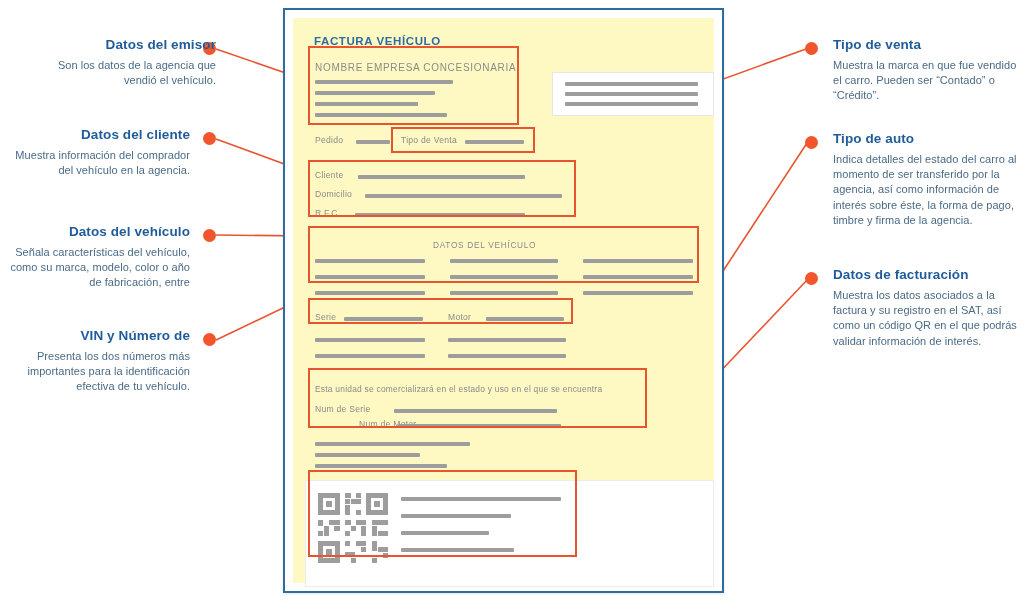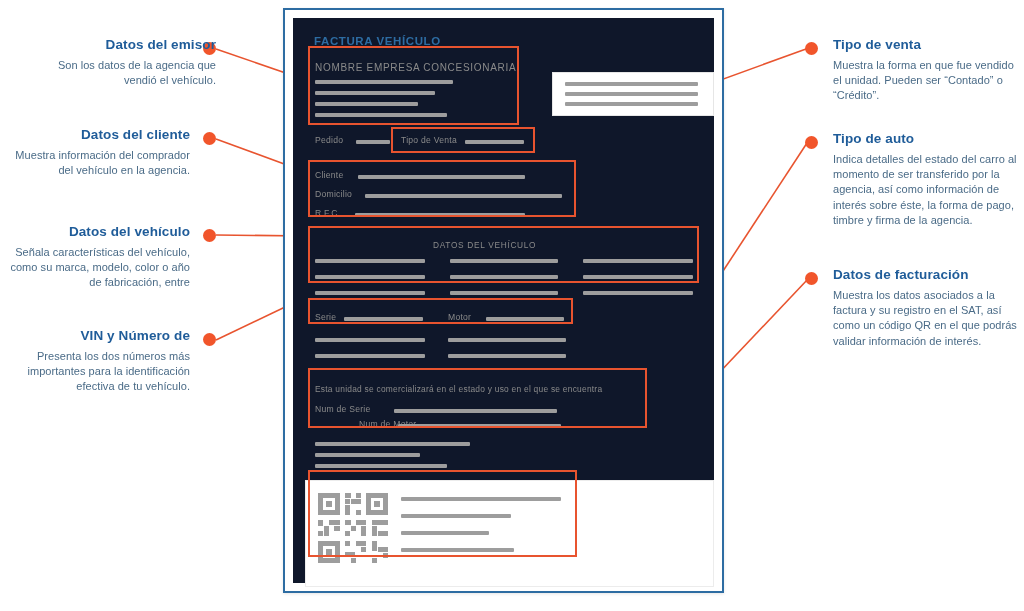--- a/index.html
+++ b/index.html
@@ -30,21 +30,21 @@
     background:#f1552b;
   }
   .conn{position:absolute;top:0;left:0;width:1024px;height:611px;pointer-events:none;}
 
   
   #doc{
     position:absolute;left:283px;top:8px;width:441px;height:585px;
     background:#ffffff;border:2px solid #2d6ca2;box-sizing:border-box;
     box-shadow:0 1px 3px rgba(0,0,0,0.10);
   }
-  #doc-inner{position:absolute;left:8px;top:8px;right:8px;bottom:8px;background:#0f172a;}
+  #doc-inner{position:absolute;left:8px;top:8px;right:8px;bottom:8px;background:#fef9c3;}
   .doc-title{
     position:absolute;left:21px;top:17px;font-size:11.5px;font-weight:bold;
     color:#2d6ca2;letter-spacing:0.6px;
   }
 
   
   .bar{position:absolute;height:4px;background:#9d9d9d;border-radius:1px;}
 
   
   .flabel{
@@ -107,21 +107,21 @@
     <div class="c-body">Señala características del vehículo, como su marca, modelo, color o año de fabricación, entre</div>
   </div>
 
   <div class="callout left" style="left:0px;top:327px;width:190px;">
     <div class="c-title">VIN y Número de</div>
     <div class="c-body">Presenta los dos números más importantes para la identificación efectiva de tu vehículo.</div>
   </div>
 
   <div class="callout right" style="left:833px;top:36px;width:188px;">
     <div class="c-title">Tipo de venta</div>
-    <div class="c-body">Muestra la forma en que fue vendido el unidad. Pueden ser “Contado” o “Crédito”.</div>
+    <div class="c-body">Muestra la marca en que fue vendido el carro. Pueden ser “Contado” o “Crédito”.</div>
   </div>
 
   <div class="callout right" style="left:833px;top:130px;width:188px;">
     <div class="c-title">Tipo de auto</div>
     <div class="c-body">Indica detalles del estado del carro al momento de ser transferido por la agencia, así como información de interés sobre éste, la forma de pago, timbre y firma de la agencia.</div>
   </div>
 
   <div class="callout right" style="left:833px;top:266px;width:188px;">
     <div class="c-title">Datos de facturación</div>
     <div class="c-body">Muestra los datos asociados a la factura y su registro en el SAT, así como un código QR en el que podrás validar información de interés.</div>

